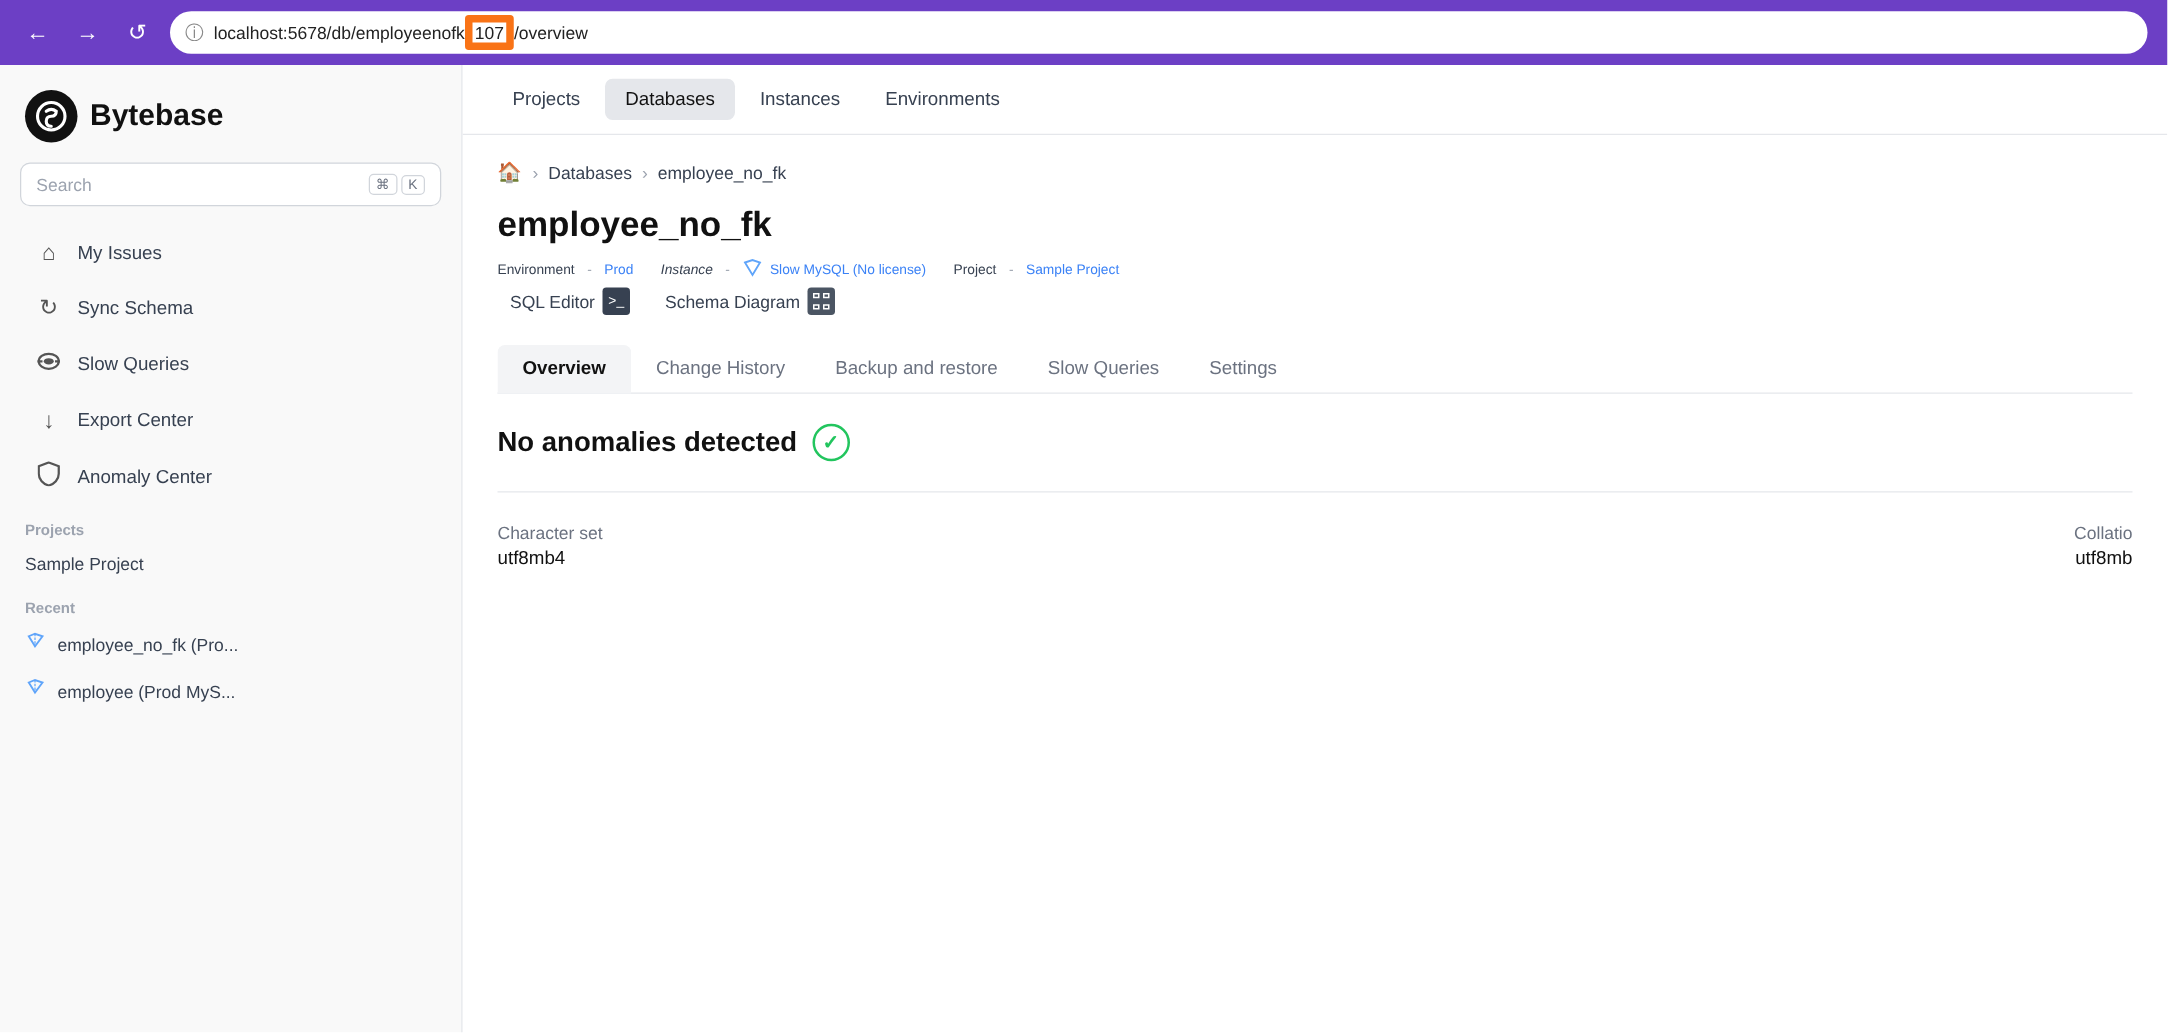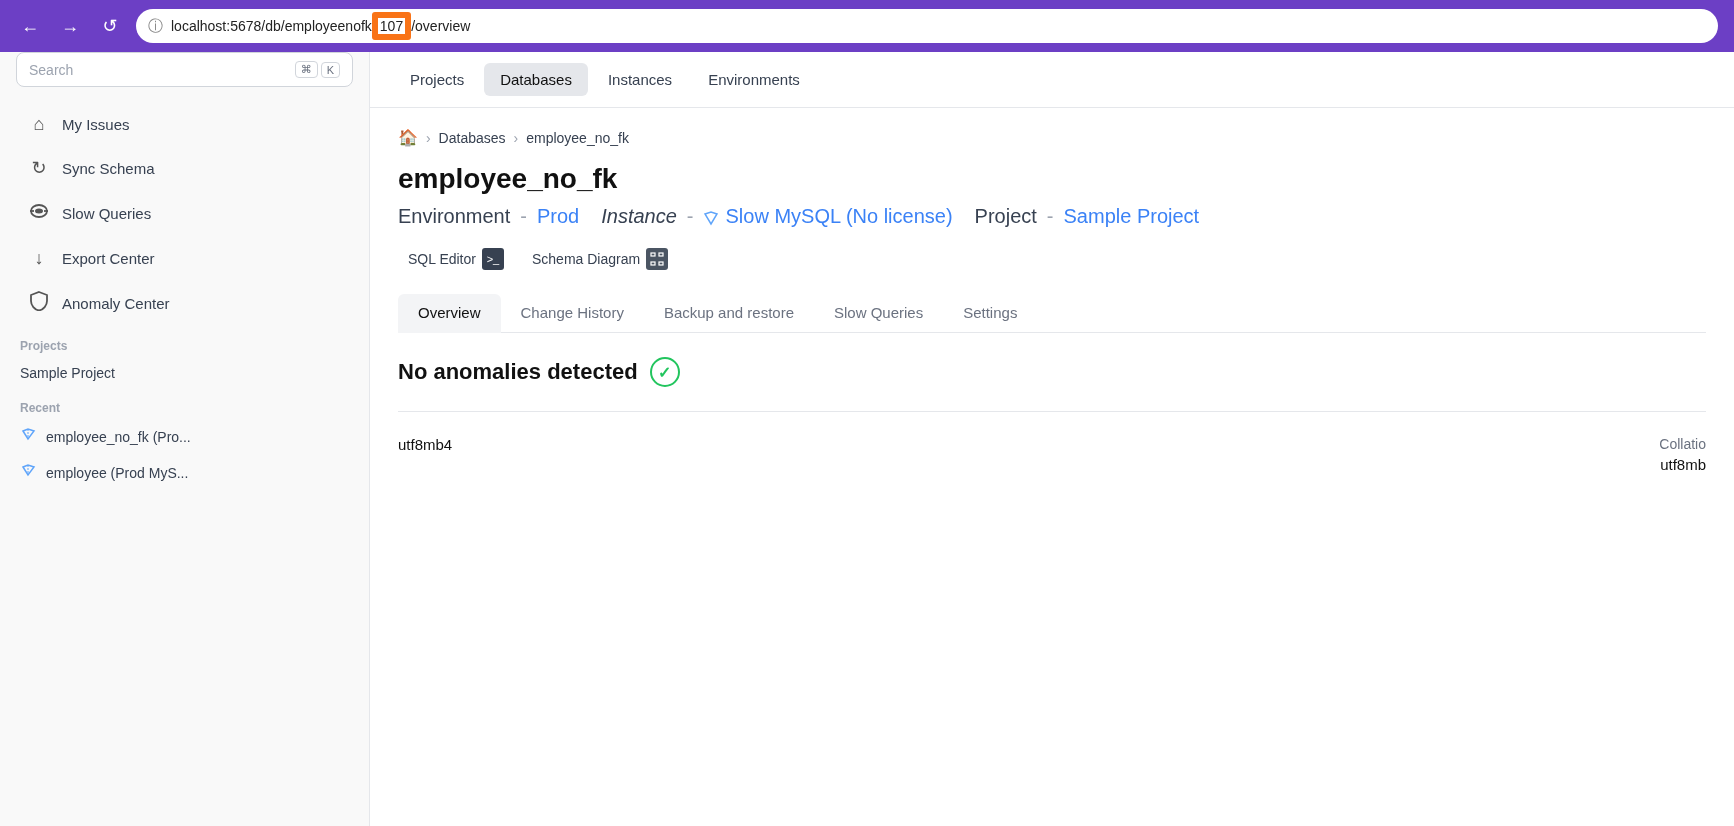--- a/index.html
+++ b/index.html
@@ -195,23 +195,23 @@
       font-weight: 700;
       color: #111;
       margin-bottom: 10px;
     }
 
     
     .meta-row {
       display: flex;
       align-items: flex-end;
       gap: 6px;
-      font-size: 20px;
+      font-size: 11px;
       color: #374151;
-      margin-bottom: 16px;
+      margin-bottom: 4px;
       flex-wrap: wrap;
     }
     .meta-sep { color: #9ca3af; margin: 0 4px; }
     .meta-link { color: #3b82f6; cursor: pointer; }
     .instance-icon { color: #60a5fa; }
 
     
     .actions-row {
       display: flex;
       align-items: center;
@@ -259,21 +259,21 @@
       color: #6b7280;
       cursor: pointer;
       border-bottom: 2px solid transparent;
       margin-bottom: -1px;
     }
     .tab-item.active {
       color: #111;
       background: #f3f4f6;
       border-radius: 6px 6px 0 0;
       border-bottom: 2px solid transparent;
-      font-weight: 400;
+      font-weight: 700;
     }
 
     
     .no-anomalies {
       display: flex;
       align-items: center;
       gap: 12px;
       font-size: 22px;
       font-weight: 700;
       color: #111;
@@ -323,20 +323,29 @@
     <span class="address-url">
       <span>localhost:5678/db/employeenofk</span><span class="url-highlight">107</span><span>/overview</span>
     </span>
   </div>
 </div>
 
 <div class="app-layout">
 
   <div class="sidebar">
 
+    <div class="logo-area">
+      <div class="logo-icon">
+        <svg width="26" height="26" viewBox="0 0 26 26" fill="none">
+          <circle cx="13" cy="13" r="11" stroke="white" stroke-width="2.5"></circle>
+          <path d="M9 9 Q13 6 17 9 Q17 13 13 13 Q9 13 9 17 Q9 21 13 21" stroke="white" stroke-width="2.5" fill="none" stroke-linecap="round"></path>
+        </svg>
+      </div>
+      <span class="logo-text">Bytebase</span>
+    </div>
 
     <div class="search-box">
       <span class="search-placeholder">Search</span>
       <span class="search-shortcut">
         <span class="kbd">⌘</span>
         <span class="kbd">K</span>
       </span>
     </div>
 
     <div class="nav-item">
@@ -464,20 +473,21 @@
 
       <div class="no-anomalies">
         <span>No anomalies detected</span>
         <div class="check-icon">
           <span>✓</span>
         </div>
       </div>
 
       <div class="db-info-grid">
         <div class="db-info-col">
+          <div class="db-info-label">Character set</div>
           <div class="db-info-value">utf8mb4</div>
         </div>
         <div class="db-info-col db-info-right">
           <div class="db-info-label">Collatio</div>
           <div class="db-info-value">utf8mb</div>
         </div>
       </div>
 
     </div>
   </div>

